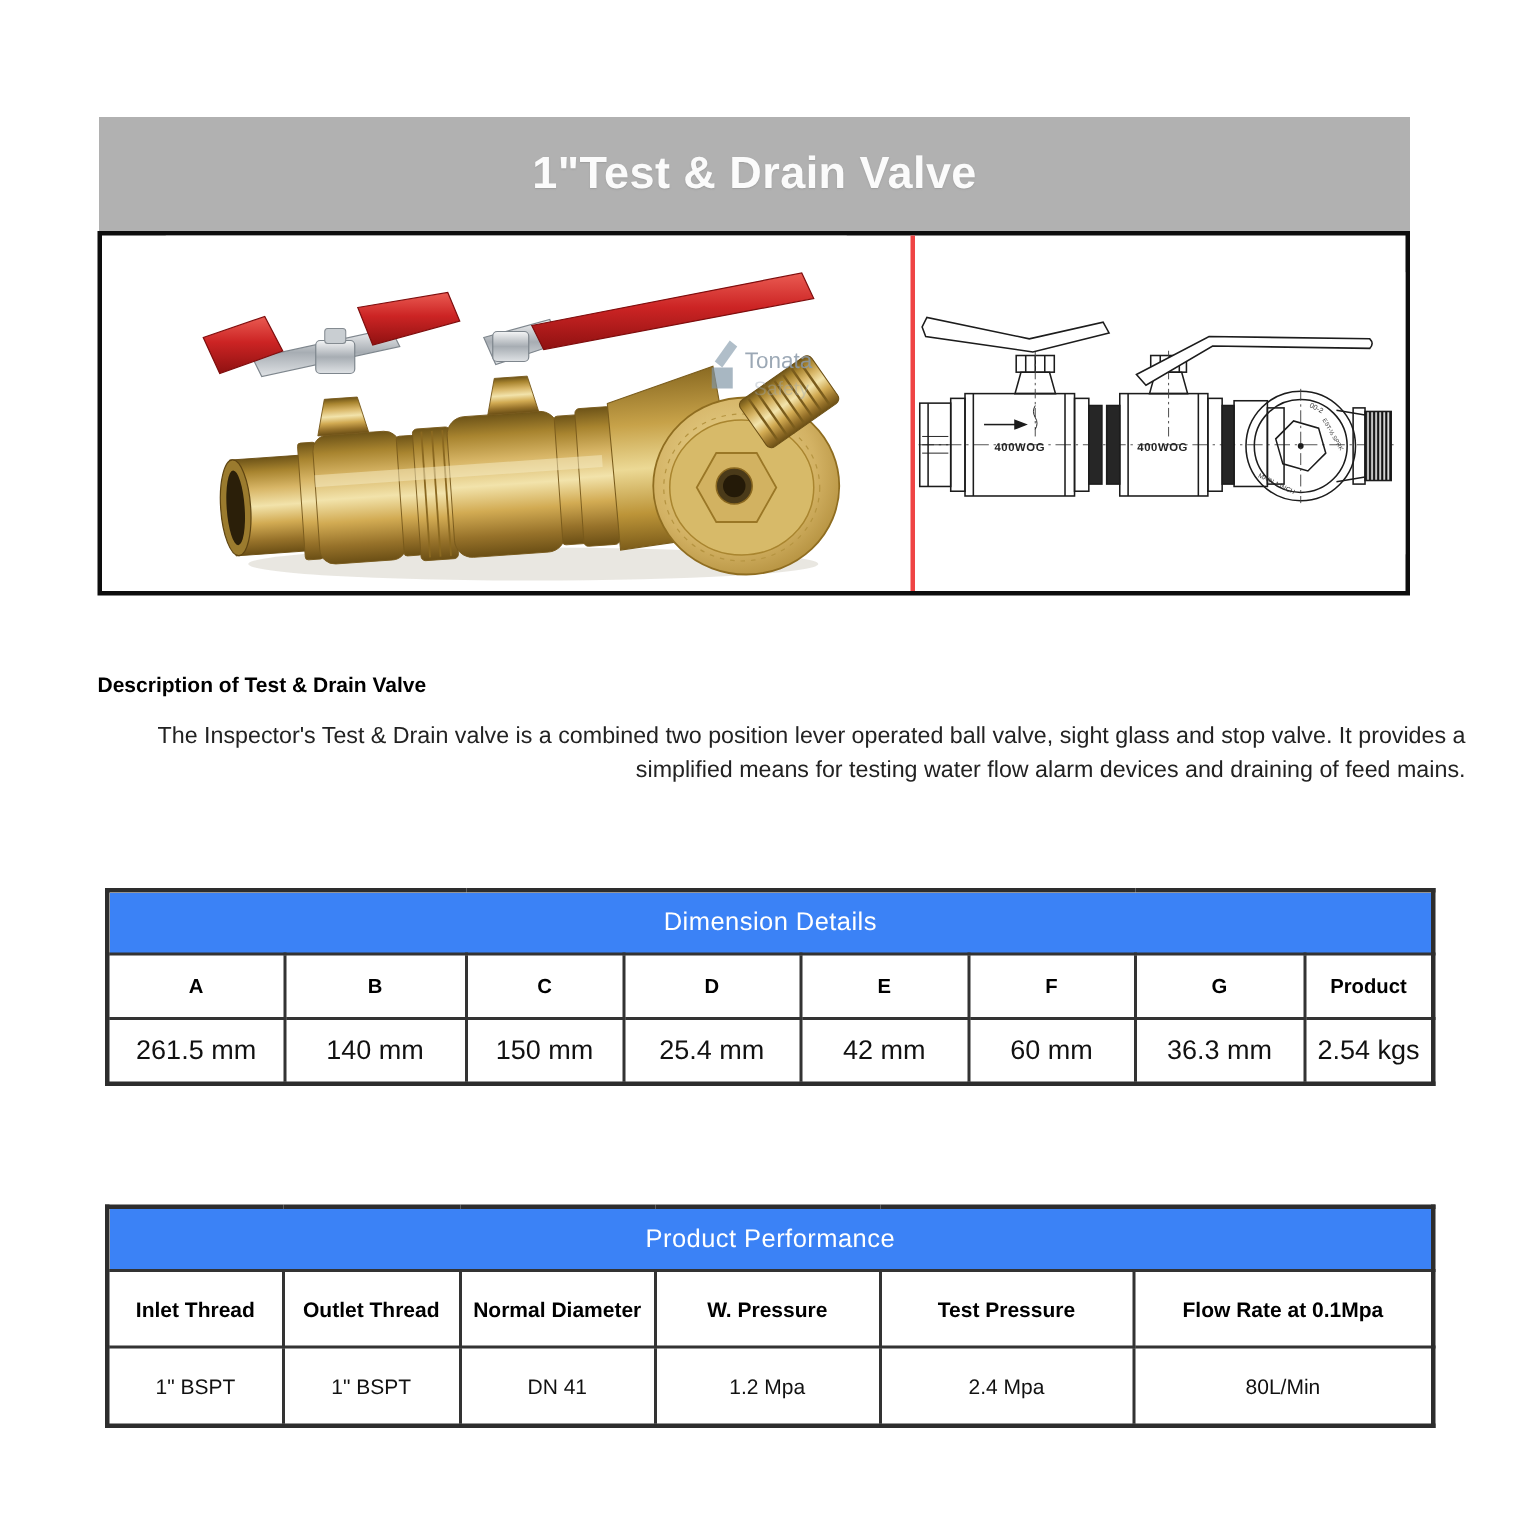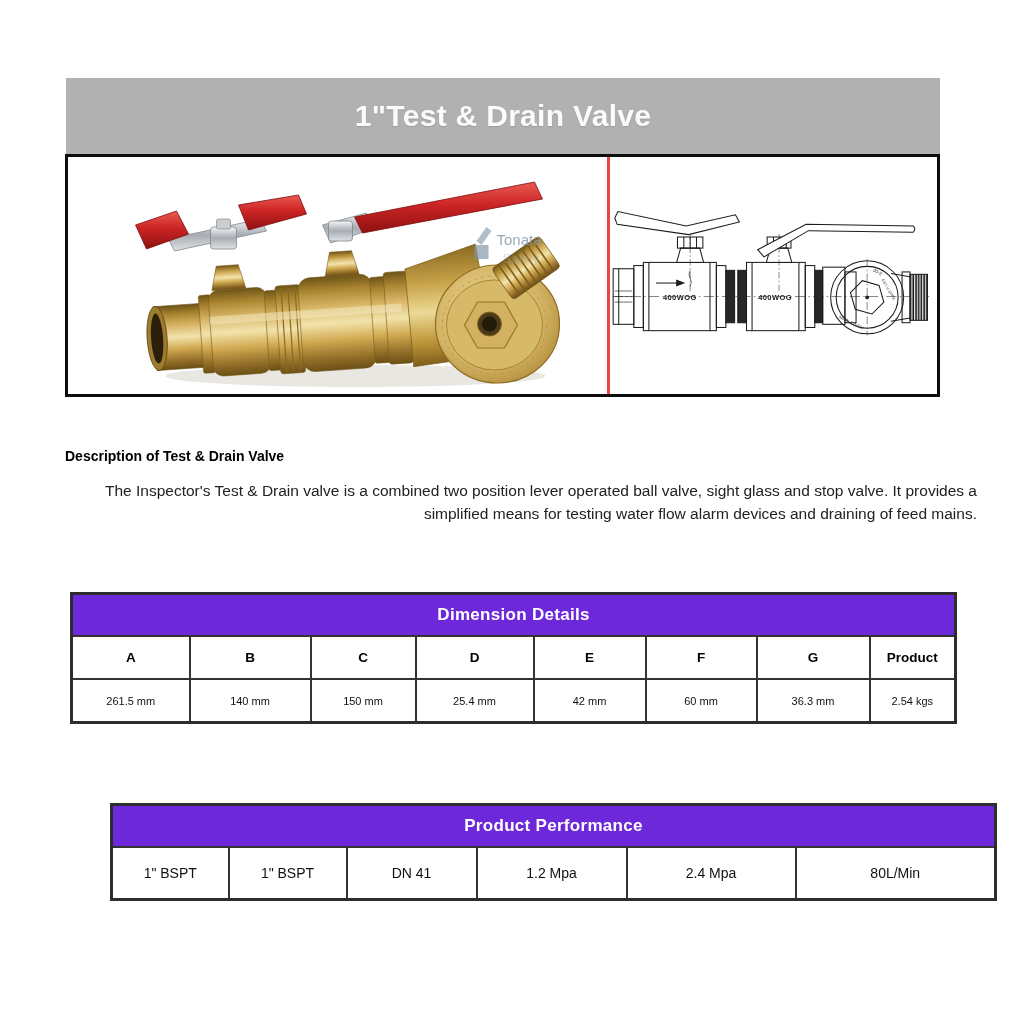--- a/index.html
+++ b/index.html
@@ -35,27 +35,27 @@
   
   table.spec{
     position:absolute;border-collapse:collapse;table-layout:fixed;background:#fff;
     border:3px solid #2d2d2d;
   }
   table.spec th,table.spec td{
     border:2px solid #333;text-align:center;vertical-align:middle;padding:0;
     overflow:hidden;white-space:nowrap;
   }
   th.band{
-    background:#6d28d9;color:#ffffff;font-size:17px;font-weight:bold;height:40px;
+    background:#3b82f6;color:#ffffff;font-size:17px;font-weight:normal;height:40px;
     letter-spacing:0.3px;border-bottom:3px solid #2d2d2d;
   }
   #dim-table{left:70px;top:592px;width:884px;}
   #dim-table th.col{font-size:13.5px;font-weight:bold;height:41px;color:#000;}
-  #dim-table td{font-size:11px;height:41px;color:#111;}
-  #perf-table{left:70px;top:803px;width:884px;margin-left:40px;}
+  #dim-table td{font-size:18px;height:41px;color:#111;}
+  #perf-table{left:70px;top:803px;width:884px;}
   #perf-table th.col{font-size:14px;font-weight:bold;height:49px;color:#000;}
   #perf-table td{font-size:14px;height:50px;color:#111;}
 </style>
 </head>
 <body>
 
 <div class="banner">
   <div class="banner-title">1"Test &amp; Drain Valve</div>
 </div>
 
@@ -292,20 +292,28 @@
       <col style="width:118px">
       <col style="width:130px">
     <col style="width:150px">
       <col style="width:169px">
       <col style="width:200px">
   </colgroup>
   <thead>
     <tr>
       <th class="band" colspan="6">Product Performance</th>
     </tr>
+    <tr>
+      <th class="col">Inlet Thread</th>
+      <th class="col">Outlet Thread</th>
+      <th class="col">Normal Diameter</th>
+      <th class="col">W. Pressure</th>
+      <th class="col">Test Pressure</th>
+      <th class="col">Flow Rate at 0.1Mpa</th>
+    </tr>
   </thead>
   <tbody>
     <tr>
       <td>1" BSPT</td>
       <td>1" BSPT</td>
       <td>DN 41</td>
       <td>1.2 Mpa</td>
       <td>2.4 Mpa</td>
       <td>80L/Min</td>
     </tr>

